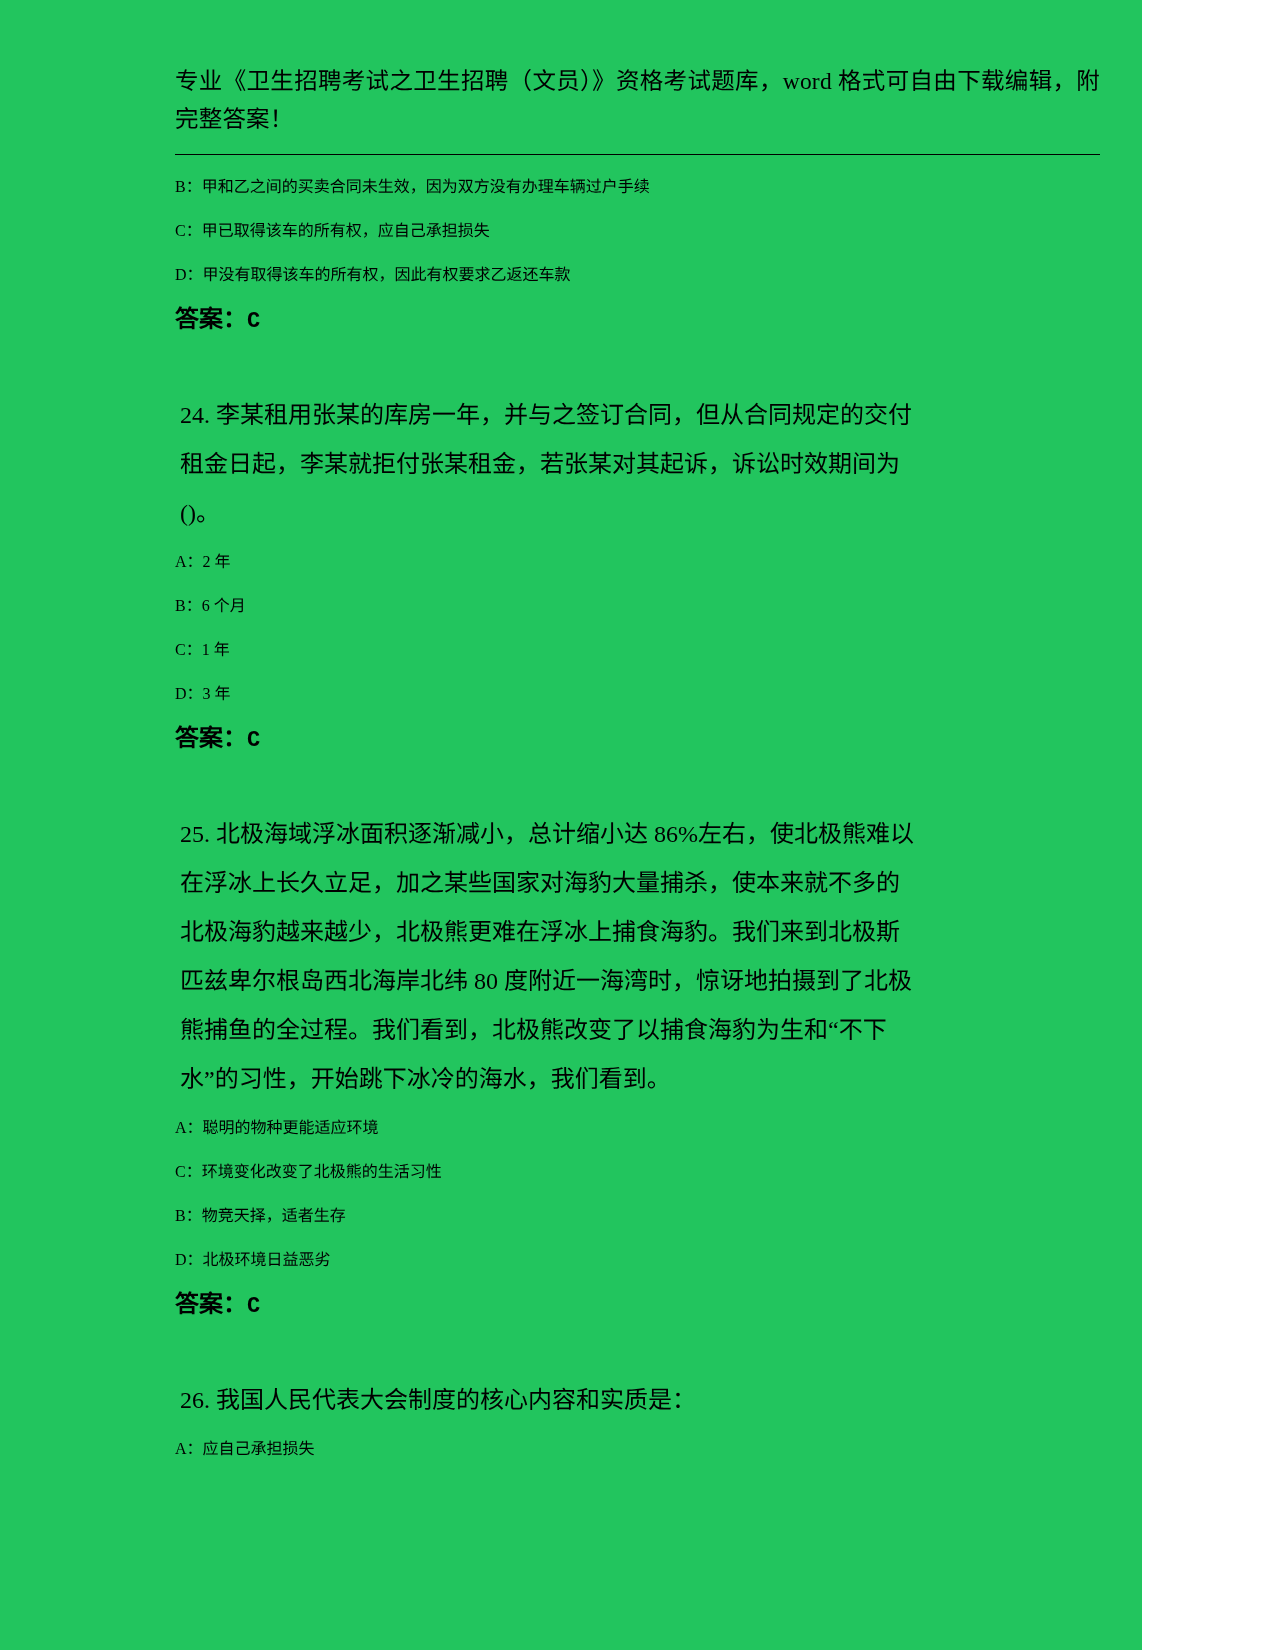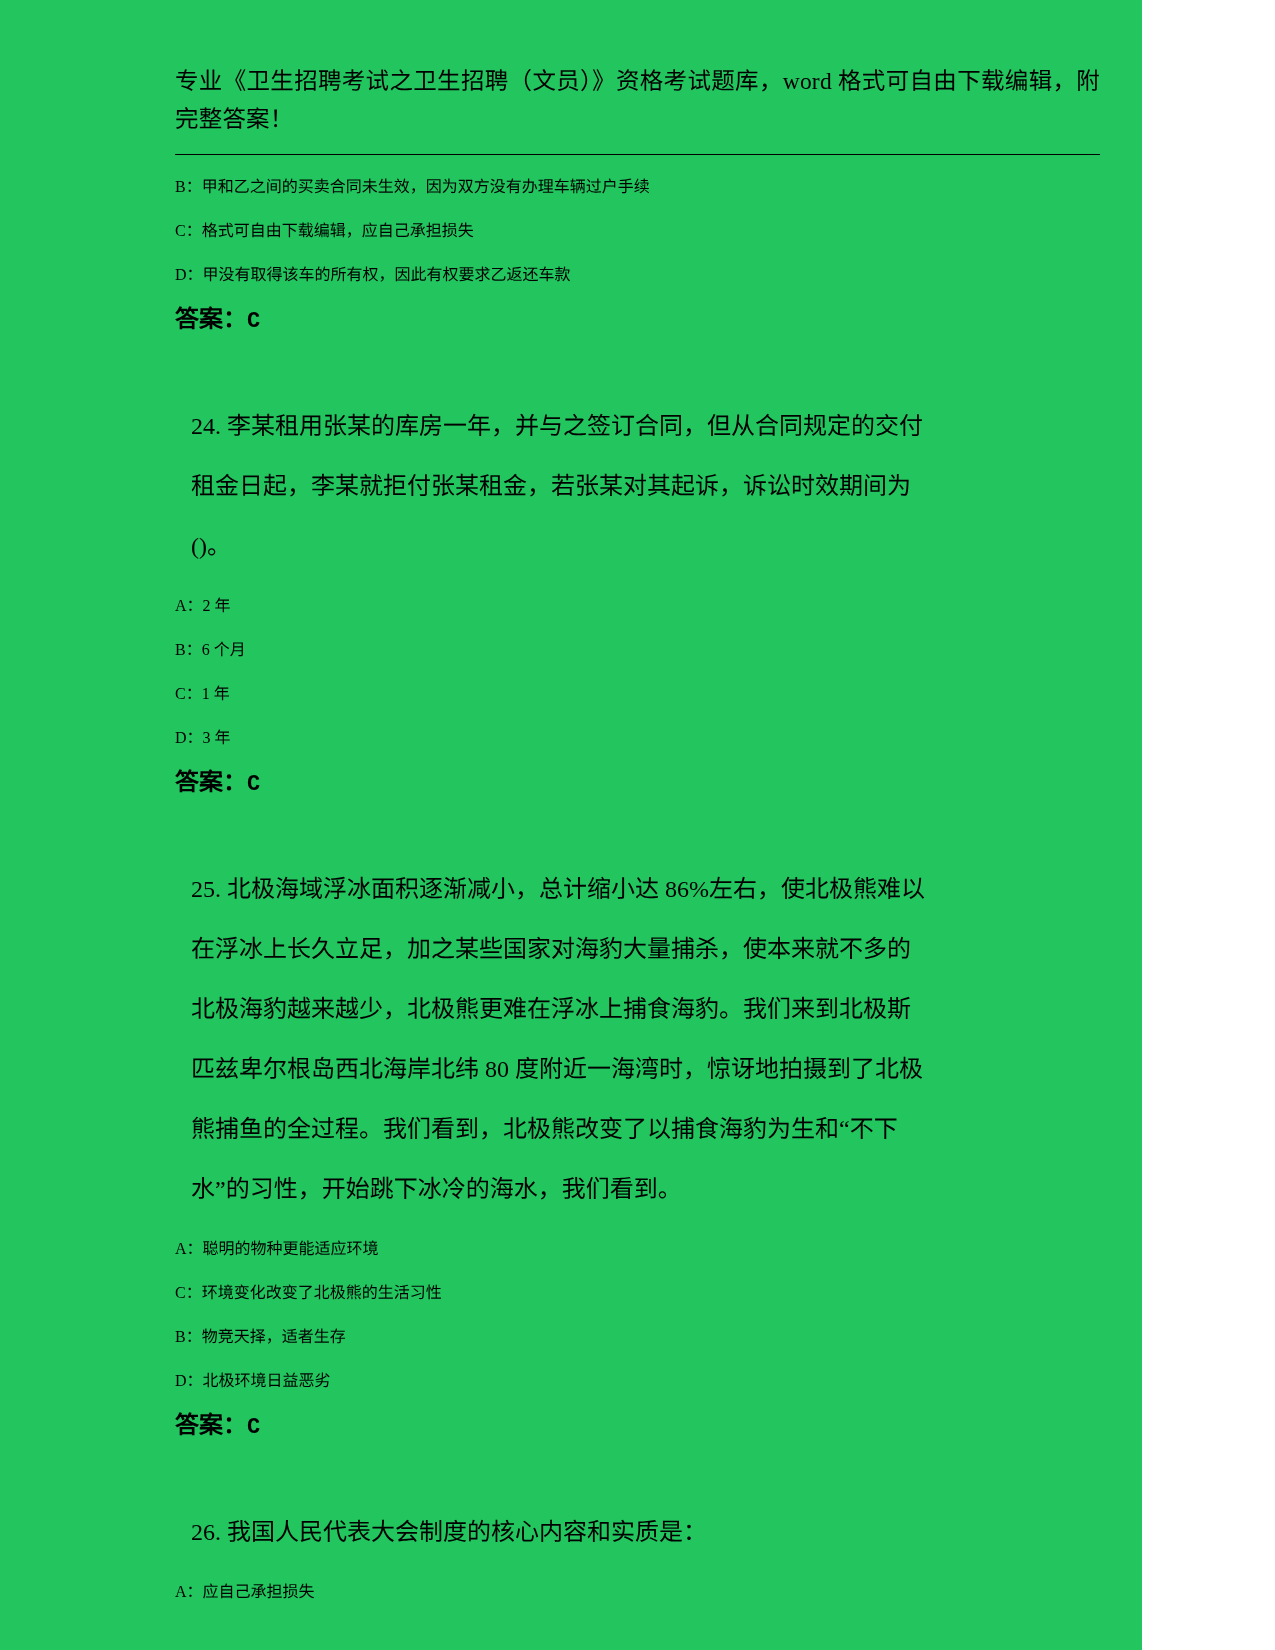--- a/index.html
+++ b/index.html
@@ -37,21 +37,21 @@
     border: none;
     border-top: 1.6px solid #000;
     width: 100%;
   }
   .body-area {
     margin-top: 10px;
   }
   .para {
     font-size: 24px;
     line-height: 44px;
-    margin: 16px;
+    margin: 5px;
     text-indent: 0;
     text-align: justify;
   }
   .option {
     font-size: 16px;
     line-height: 44px;
     margin: 0;
   }
   .answer {
     font-size: 24px;
@@ -74,21 +74,21 @@
 <div class="page">
   <div class="content">
 
     <p class="header-text">专业《卫生招聘考试之卫生招聘（文员）》资格考试题库，word 格式可自由下载编辑，附完整答案！</p>
     <hr class="rule">
 
     <div class="body-area">
 
       <div>
         <p class="option">B：甲和乙之间的买卖合同未生效，因为双方没有办理车辆过户手续</p>
-        <p class="option">C：格式可自由下载编辑，应自己承担损失</p>
+        <p class="option">C：甲已取得该车的所有权，应自己承担损失</p>
         <p class="option">D：甲没有取得该车的所有权，因此有权要求乙返还车款</p>
         <p class="answer"><span>答案：</span><span class="ans-val">C</span></p>
       </div>
 
       <div class="gap"></div>
 
       <div>
         <p class="para">24. 李某租用张某的库房一年，并与之签订合同，但从合同规定的交付</p>
         <p class="para">租金日起，李某就拒付张某租金，若张某对其起诉，诉讼时效期间为</p>
         <p class="para">()。</p>

